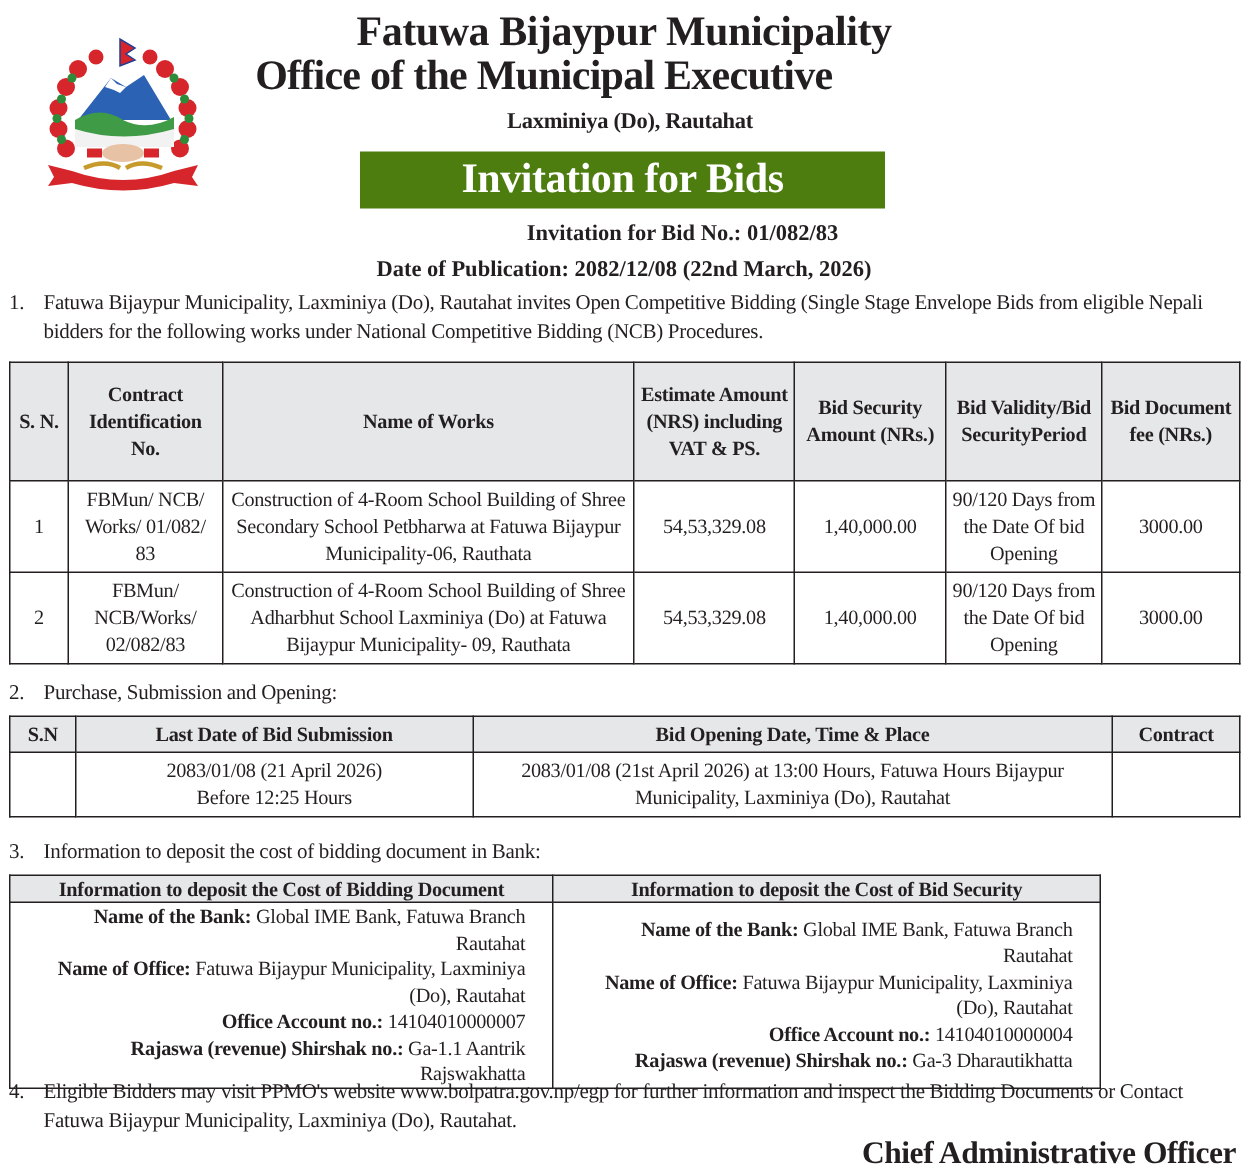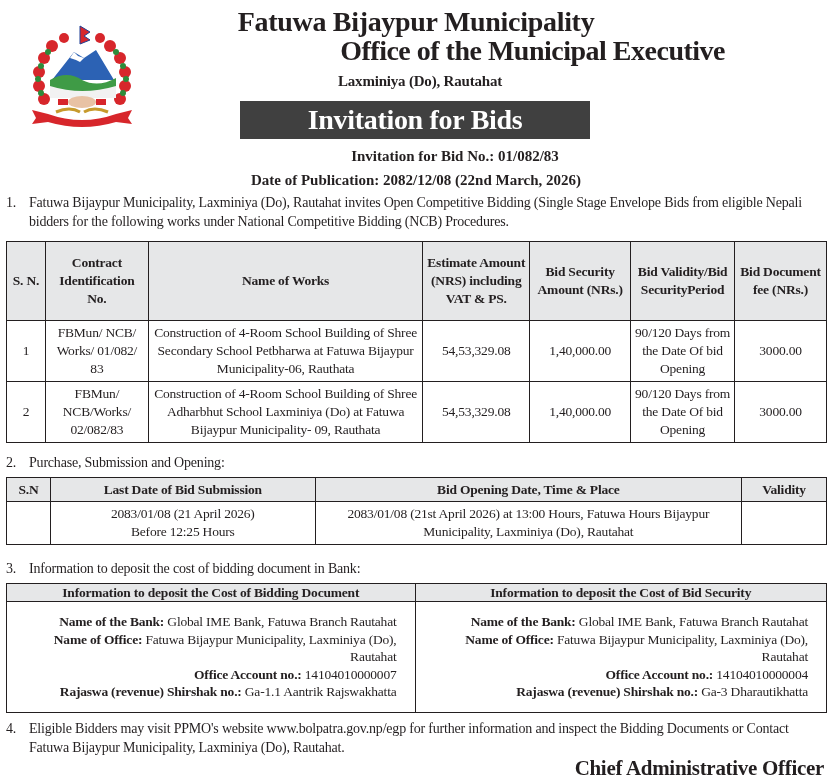--- a/index.html
+++ b/index.html
@@ -2,39 +2,39 @@
 <html><head>
 <meta charset="utf-8">
 <style>
   html, body { margin:0; padding:0; background:#ffffff; }
   body { width:832px; height:780px; position:relative; overflow:hidden;
          font-family:"Liberation Serif", "DejaVu Serif", serif; color:#231f20; }
   .abs { position:absolute; }
   .center { text-align:center; }
   .logo { left:22px; top:22px; width:128px; height:112px; }
   .h1 { left:0; width:832px; top:6px; font-size:28px; font-weight:bold; letter-spacing:-0.3px; }
-  .h2 { left:0; width:725px; top:35px; font-size:28px; font-weight:bold; letter-spacing:-0.5px;text-align:right; }
+  .h2 { left:0; width:725px; top:35px; font-size:28px; font-weight:bold; letter-spacing:-0.5px; }
   .h3 { left:4px; width:832px; top:73px; font-size:15px; font-weight:bold; letter-spacing:-0.2px; }
-  .banner { left:240px; top:101px; width:350px; height:38px; background:#404040; color:#ffffff;
+  .banner { left:240px; top:101px; width:350px; height:38px; background:#4d7c0f; color:#ffffff;
             font-size:28px; font-weight:bold; line-height:38px; text-align:center; letter-spacing:-0.3px; }
   .bidno { left:0; width:832px; top:148px; font-size:15px; font-weight:bold;margin-left:39px; }
   .pubdate { left:0; width:832px; top:172px; font-size:15px; font-weight:bold; }
   .para { left:6px; width:822px; font-size:14px; line-height:19px; letter-spacing:-0.2px; }
   .para .num { position:absolute; left:0; top:0; }
   .para .txt { margin-left:23px; display:block; }
   table { border-collapse:collapse; position:absolute; font-size:13.5px; letter-spacing:-0.2px; }
   td, th { border:1.5px solid #231f20; padding:0 3px; text-align:center; vertical-align:middle; line-height:18px; }
   th { background:#e6e7e8; font-weight:bold; }
   .t1 { left:6px; top:241px; width:821px; }
   .t1 thead th { height:78px; }
   .t1 tbody td { height:60px; }
   .t2 { left:6px; top:477px; width:821px; }
   .t2 thead th { height:23px; }
   .t2 tbody td { height:42px; }
-  .t3 { left:6px; top:583px; width:821px;border-radius:10px; }
+  .t3 { left:6px; top:583px; width:728px;border-radius:10px; }
   .t3 thead th { height:17px; line-height:16px; }
   .t3 tbody td { height:110px; text-align:right; vertical-align:middle; padding:0 18px; line-height:17.5px; }
   .lbl { font-weight:bold; }
   .cao { right:8px; top:756px; font-size:21px; font-weight:bold; letter-spacing:-0.3px; }
 </style>
 </head>
 <body>
 
 <div class="abs logo">
   <svg width="128" height="112" viewBox="0 0 128 112">
@@ -148,21 +148,21 @@
     <col style="width:44px">
       <col style="width:265px">
       <col style="width:427px">
       <col style="width:85px">
   </colgroup>
   <thead>
     <tr>
       <th>S.N</th>
       <th>Last Date of Bid Submission</th>
       <th>Bid Opening Date, Time &amp; Place</th>
-      <th>Validity</th>
+      <th>Contract</th>
     </tr>
   </thead>
   <tbody>
     <tr>
       <td></td>
       <td>
         <div>2083/01/08 (21 April 2026)</div>
         <div>Before 12:25 Hours</div>
       </td>
       <td>2083/01/08 (21st April 2026) at 13:00 Hours, Fatuwa Hours Bijaypur Municipality, Laxminiya (Do), Rautahat</td>

